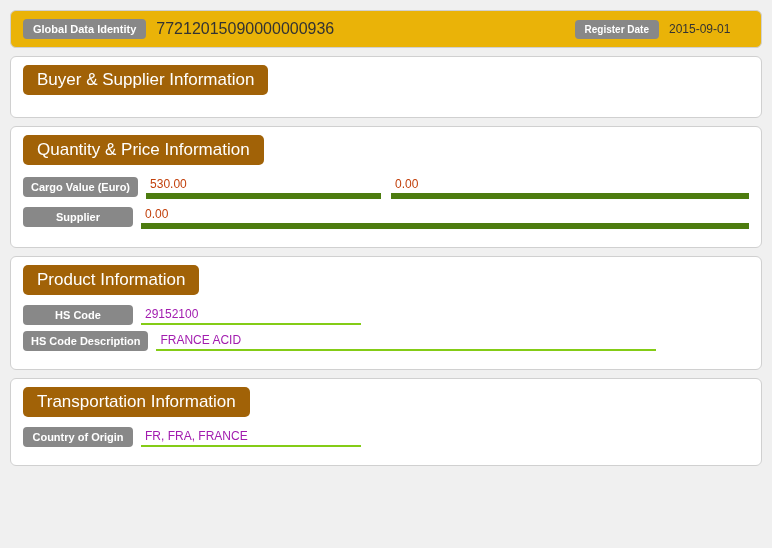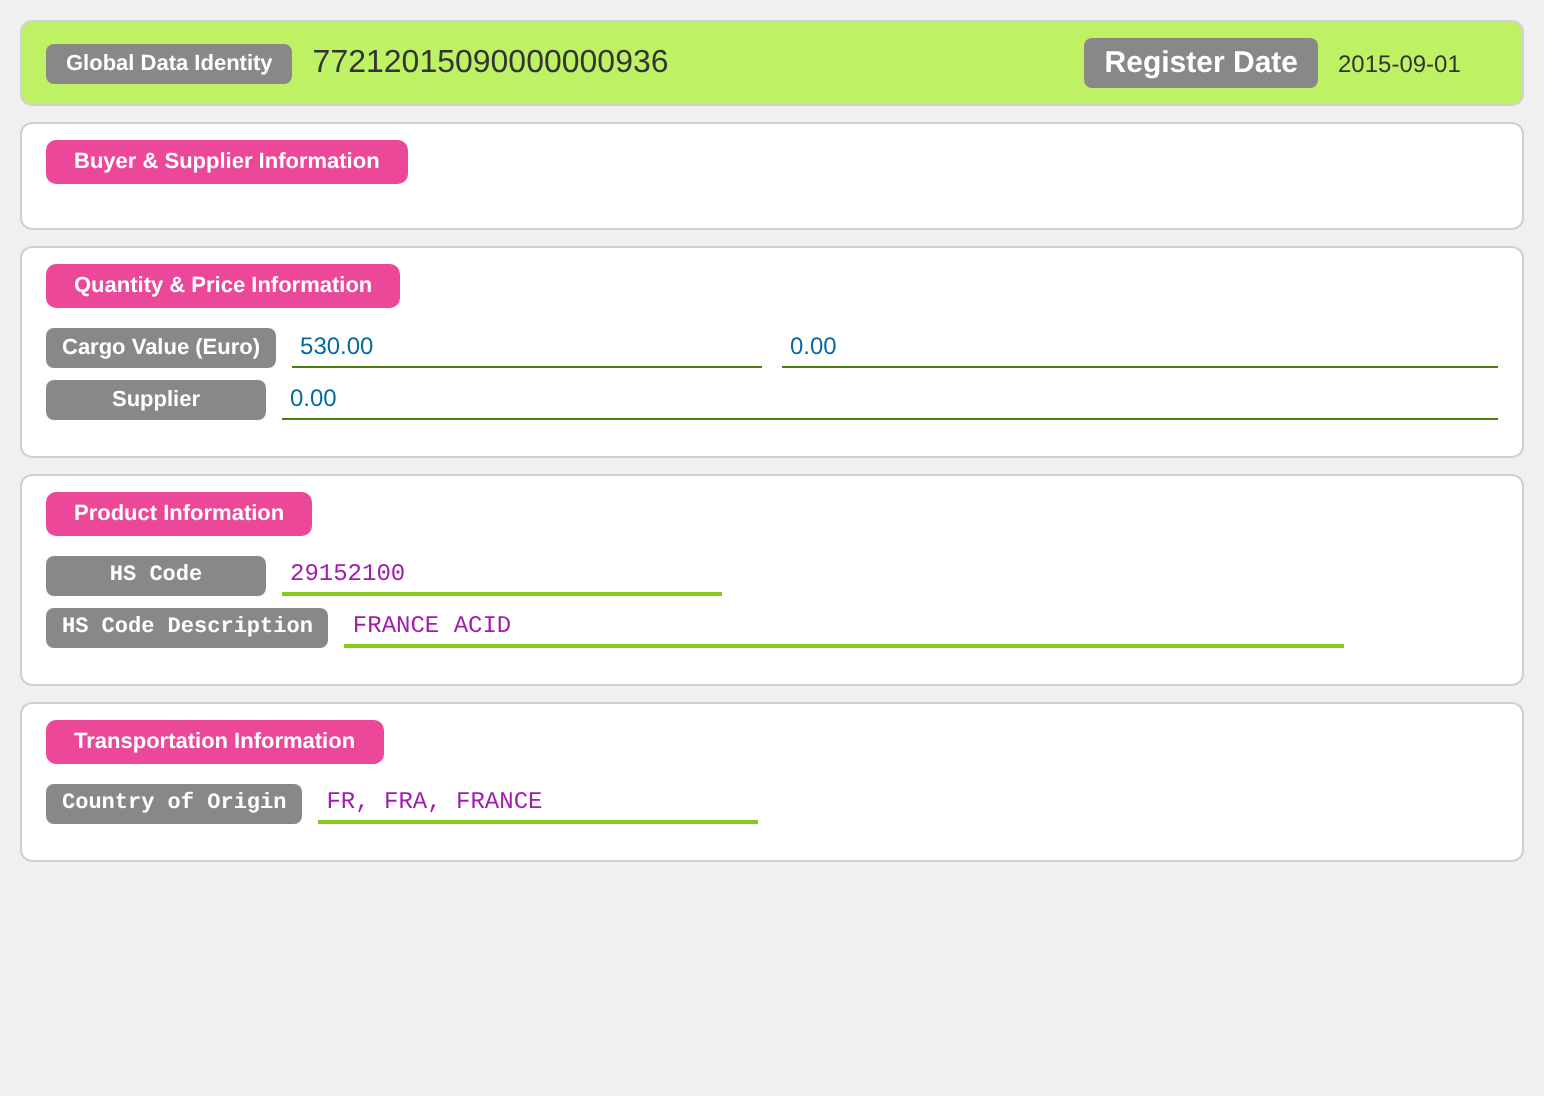--- a/index.html
+++ b/index.html
@@ -10,21 +10,21 @@
       padding: 10px;
       width: 772px;
     }
 
     .page-wrapper {
       background: #f0f0f0;
     }
 
     
     .identity-row {
-      background: #bef264;
+      background: #eab308;
       border: 1px solid #d0d0d0;
       border-radius: 6px;
       padding: 8px 12px;
       display: flex;
       align-items: center;
       gap: 10px;
       margin-bottom: 8px;
     }
 
     .identity-row .field-label {
@@ -41,21 +41,21 @@
       color: #333;
       font-size: 16px;
       flex: 1;
     }
 
     .identity-row .register-label {
       background: #888888;
       color: #ffffff;
       padding: 4px 10px;
       border-radius: 4px;
-      font-size: 15px;
+      font-size: 10px;
       font-weight: bold;
       white-space: nowrap;
       margin-left: auto;
     }
 
     .identity-row .register-value {
       color: #333;
       font-size: 12px;
       min-width: 80px;
     }
@@ -64,24 +64,24 @@
     .section-card {
       background: #ffffff;
       border: 1px solid #d0d0d0;
       border-radius: 6px;
       margin-bottom: 8px;
       padding: 8px 12px 12px 12px;
     }
 
     .section-header {
       display: inline-block;
-      background: #ec4899;
-      color: #ffffff;
-      font-weight: bold;
-      font-size: 11px;
+      background: #a16207;
+      color: #ffffff;
+      font-weight: normal;
+      font-size: 17px;
       padding: 5px 14px;
       border-radius: 5px;
       margin-bottom: 10px;
     }
 
     
     .fields-row {
       display: flex;
       gap: 10px;
       margin-bottom: 6px;
@@ -101,35 +101,34 @@
       padding: 4px 8px;
       border-radius: 4px;
       font-size: 11px;
       font-weight: bold;
       white-space: nowrap;
       min-width: 110px;
       text-align: center;
     }
 
     .field-group .value {
-      color: #0369a1;
-      font-size: 12px;
-      border-bottom: 1px solid #4d7c0f;
+      color: #c2410c;
+      font-size: 12px;
+      border-bottom: 6px solid #4d7c0f;
       flex: 1;
       padding: 2px 4px;
       min-height: 20px;
     }
 
     
     .field-single {
       display: flex;
       align-items: center;
       gap: 8px;
       margin-bottom: 6px;
-      font-family: Liberation Mono, monospace;
     }
 
     .field-single .label {
       background: #888888;
       color: #ffffff;
       padding: 4px 8px;
       border-radius: 4px;
       font-size: 11px;
       font-weight: bold;
       white-space: nowrap;

